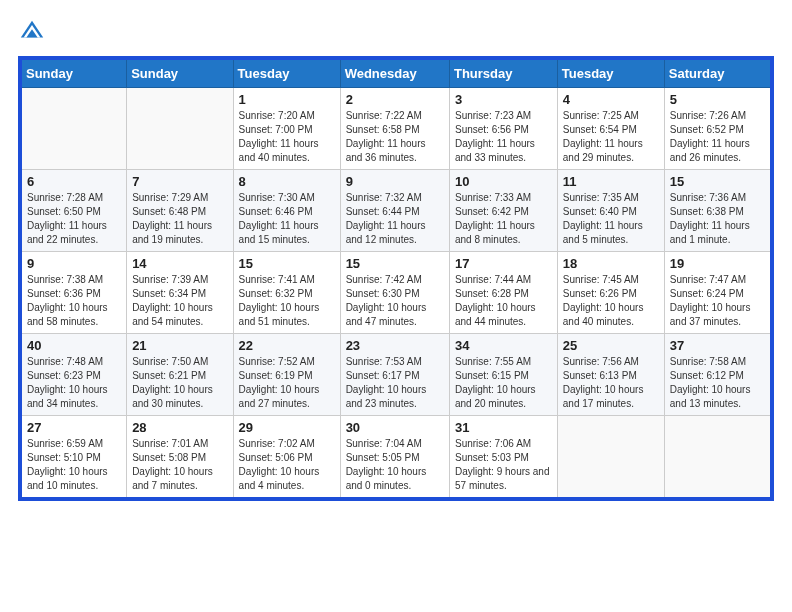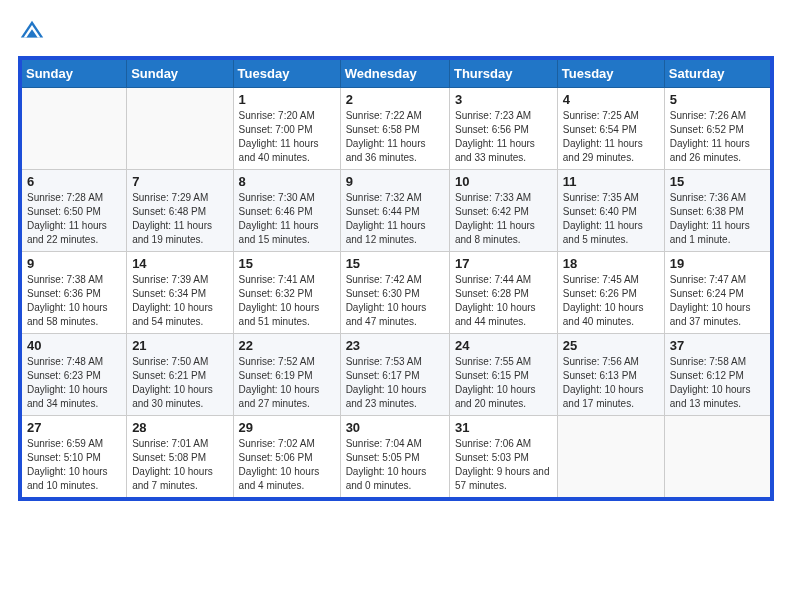--- a/index.html
+++ b/index.html
@@ -234,21 +234,21 @@
           </td>
           <td>
             <span class="day-number">22</span>
             <div class="day-info">Sunrise: 7:52 AM<br>Sunset: 6:19 PM<br>Daylight: 10 hours and 27 minutes.</div>
           </td>
           <td>
             <span class="day-number">23</span>
             <div class="day-info">Sunrise: 7:53 AM<br>Sunset: 6:17 PM<br>Daylight: 10 hours and 23 minutes.</div>
           </td>
           <td>
-            <span class="day-number">24</span>
+            <span class="day-number">34</span>
             <div class="day-info">Sunrise: 7:55 AM<br>Sunset: 6:15 PM<br>Daylight: 10 hours and 20 minutes.</div>
           </td>
           <td>
             <span class="day-number">25</span>
             <div class="day-info">Sunrise: 7:56 AM<br>Sunset: 6:13 PM<br>Daylight: 10 hours and 17 minutes.</div>
           </td>
           <td>
             <span class="day-number">37</span>
             <div class="day-info">Sunrise: 7:58 AM<br>Sunset: 6:12 PM<br>Daylight: 10 hours and 13 minutes.</div>
           </td>

